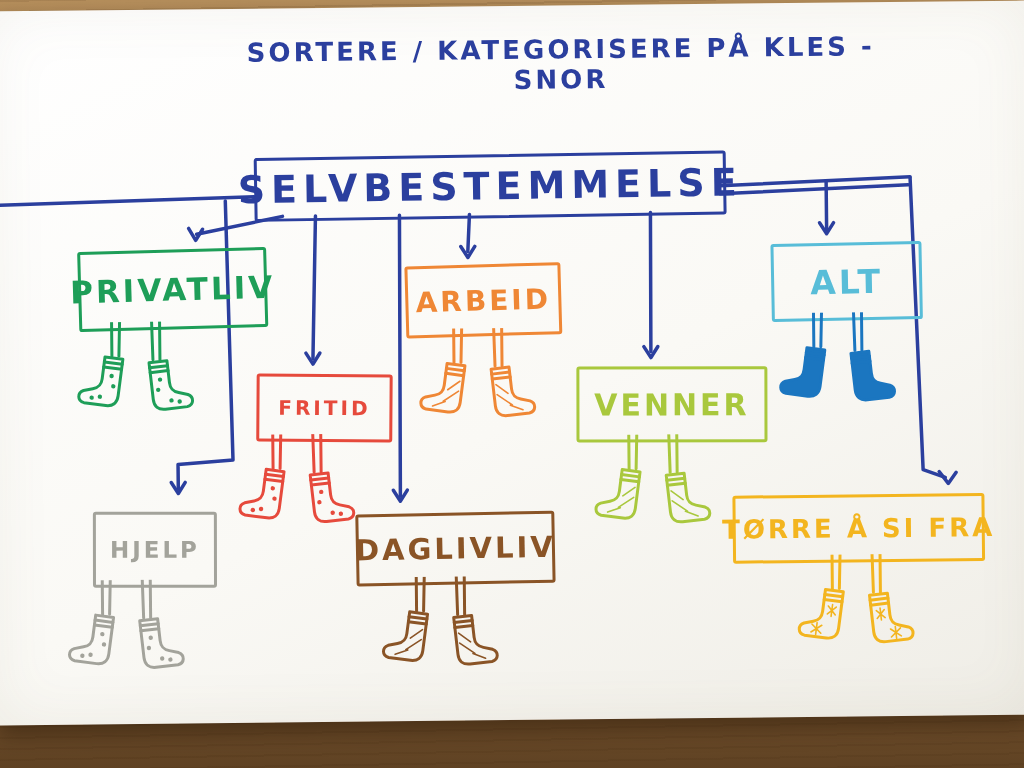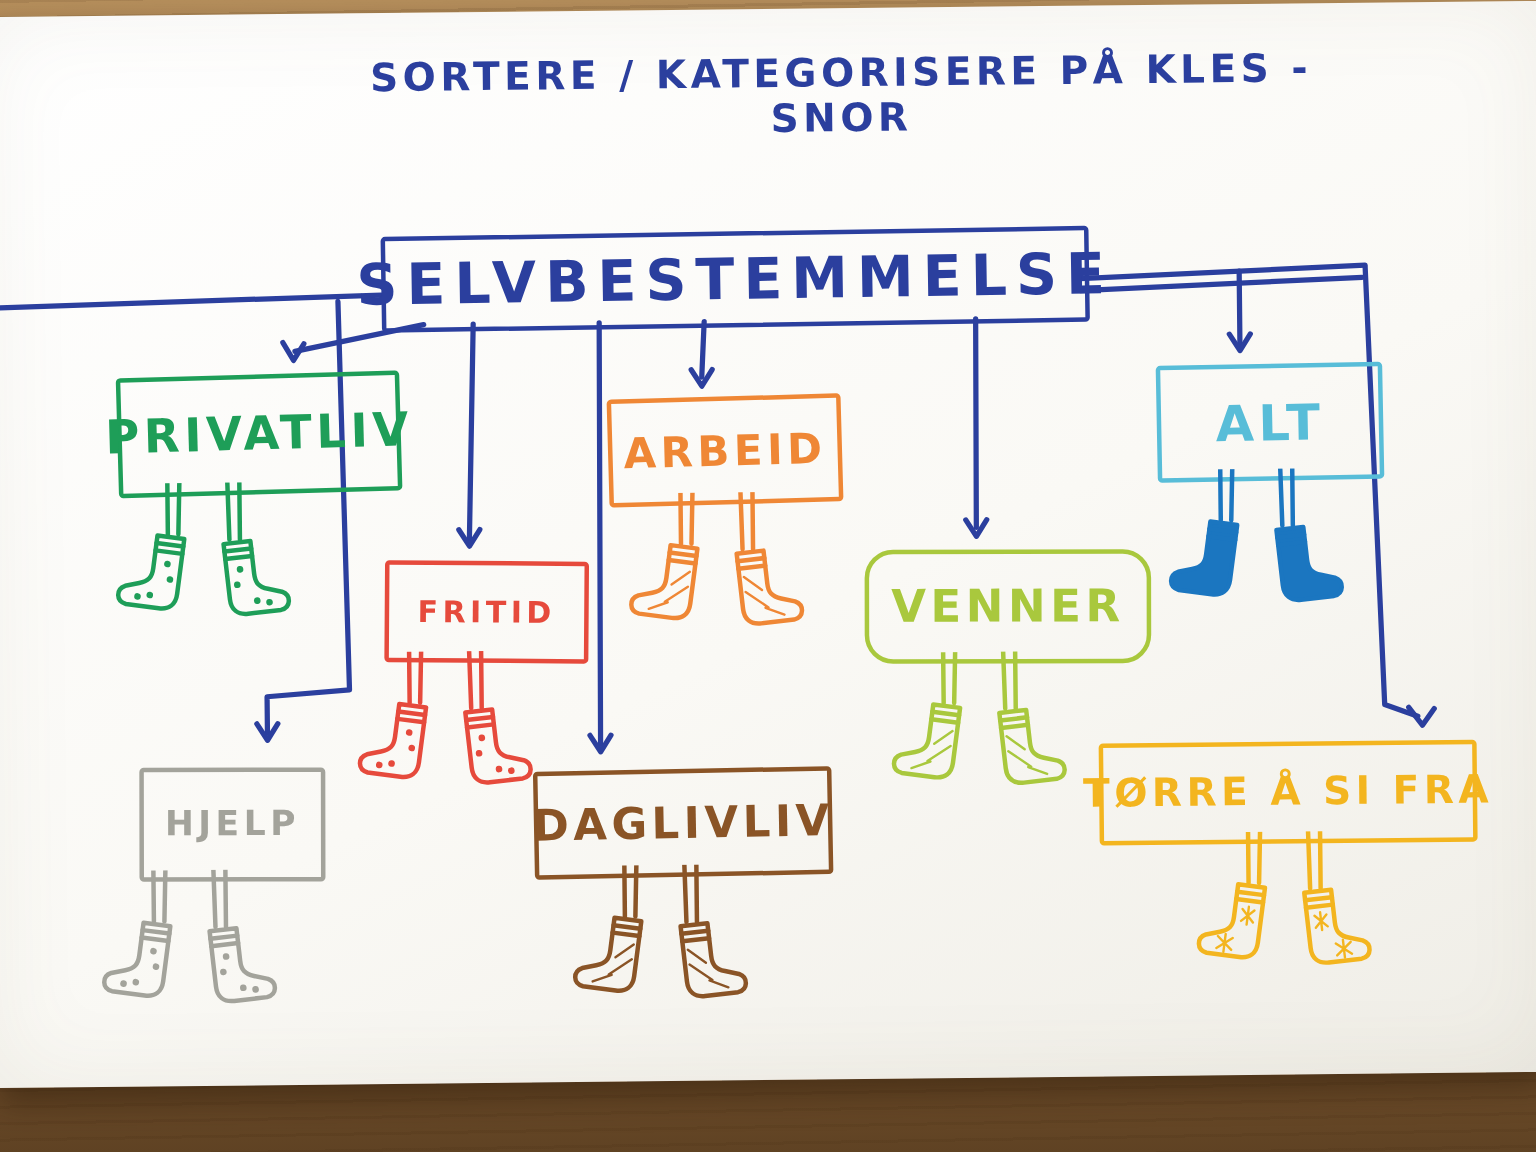--- a/index.html
+++ b/index.html
@@ -139,21 +139,21 @@
               <path fill="none" d="M-9 5 L9 5 M-9 10 L9 10"></path>
               <path fill="none" stroke="#ef8735" stroke-width="1.6" d="M-6 16 L5 26 M-6 26 L8 38 M6 38 L18 44"></path>
             </g>
             <g transform="translate(94 40) rotate(-6)">
               <path fill="none" d="M-9 0 L9 0 L9 22 C9 28 11 31 17 33 L26 36 C32 39 31 47 24 48 L2 48 C-5 48 -9 44 -9 37 Z"></path>
               <path fill="none" d="M-9 5 L9 5 M-9 10 L9 10"></path>
               <path fill="none" stroke="#ef8735" stroke-width="1.6" d="M-6 16 L5 26 M-6 26 L8 38 M6 38 L18 44"></path>
             </g>
           </g>
         </svg>
-        <div class="box" style="left:582px;top:362px;width:185px;height:70px;font-size:30px;color:#a9c83d;border-color:#a9c83d;transform:rotate(0.5deg);border-radius:19px;">
+        <div class="box" style="left:582px;top:362px;width:185px;height:70px;font-size:30px;color:#a9c83d;border-color:#a9c83d;transform:rotate(0.5deg);">
           <span>VENNER</span>
         </div>
         <svg class="socks" width="150" height="120" viewBox="0 0 150 120" style="left:586px;top:430px">
           <g stroke="#a9c83d" stroke-width="3" fill="none" stroke-linecap="round" stroke-linejoin="round">
             <path d="M48 0 L48 34 M56 0 L55 34"></path>
             <path d="M88 0 L89 38 M96 0 L96 38"></path>
             <g transform="translate(50 36) rotate(8) scale(-1 1)">
               <path fill="none" d="M-9 0 L9 0 L9 22 C9 28 11 31 17 33 L26 36 C32 39 31 47 24 48 L2 48 C-5 48 -9 44 -9 37 Z"></path>
               <path fill="none" d="M-9 5 L9 5 M-9 10 L9 10"></path>
               <path fill="none" stroke="#a9c83d" stroke-width="1.6" d="M-6 16 L5 26 M-6 26 L8 38 M6 38 L18 44"></path>

